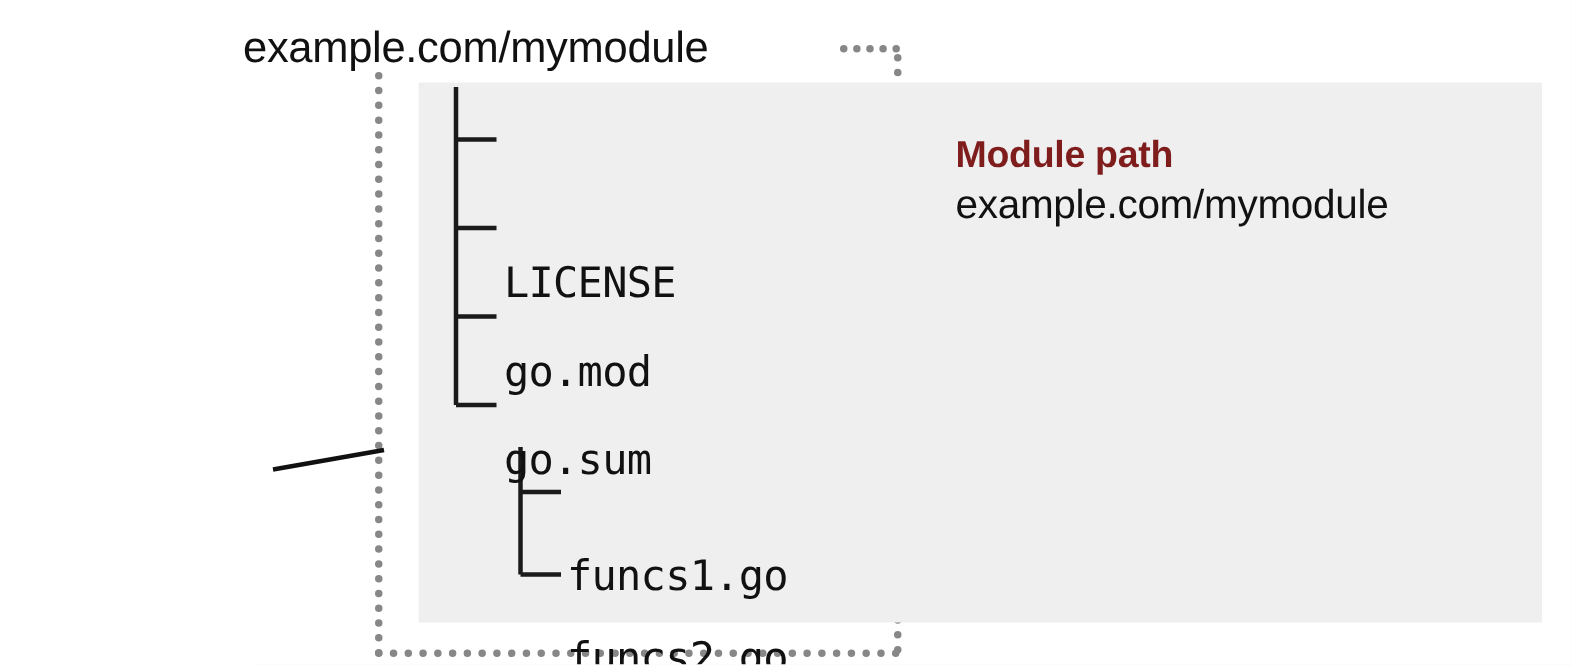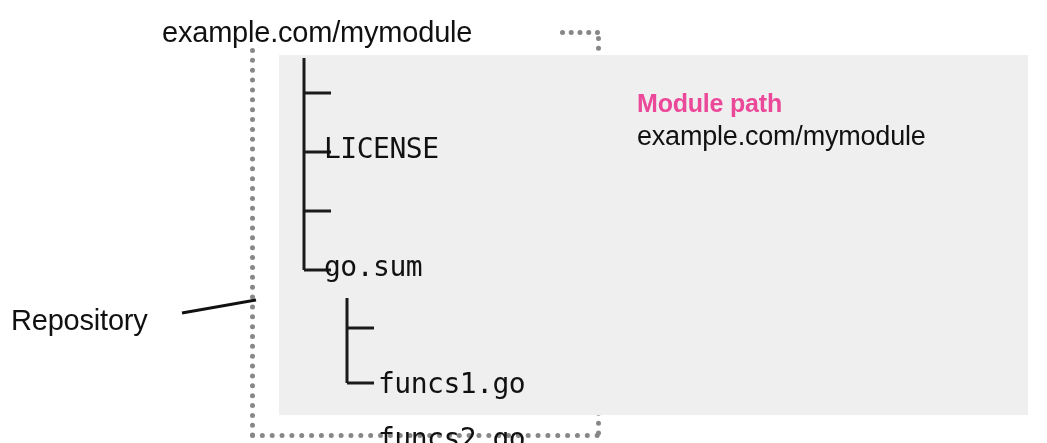--- a/index.html
+++ b/index.html
@@ -106,21 +106,21 @@
   }
   .tree-entry {
     position: absolute;
     font-family: "DejaVu Sans Mono", "Liberation Mono", monospace;
     font-size: 28px;
     line-height: 32px;
     color: #111111;
     white-space: nowrap;
     letter-spacing: -0.5px;
   }
-  .lvl1 { left: 45px; }
+  .lvl1 { left: 57px; margin-top: 40px; }
   .lvl2 { left: 99px; }
 
   .e-license  { top: 78px;  }
   .e-gomod    { top: 137px; }
   .e-gosum    { top: 196px; text-align: center; }
   .e-package1 { top: 255px; }
   .e-funcs1   { top: 313px; }
   .e-funcs2   { top: 368px; }
 
   
@@ -137,21 +137,21 @@
   .annot {
     position: absolute;
     left: 637px;
     top: 88px;
     width: 380px;
   }
   .annot-title {
     font-size: 25px;
     line-height: 31px;
     font-weight: bold;
-    color: #ec4899;
+    color: #7f1d1d;
     letter-spacing: -0.2px;
     white-space: nowrap;
   }
   .annot-value {
     font-size: 27px;
     line-height: 34px;
     color: #111111;
     letter-spacing: -0.2px;
     white-space: nowrap;
   }
@@ -163,21 +163,20 @@
 
   <div class="module-caption">example.com/mymodule</div>
 
   <div class="repo-dotted-topright"></div>
   <div class="repo-dotted-right"></div>
   <div class="repo-dotted-left"></div>
   <div class="repo-dotted-bottom"></div>
 
   <div class="module-panel"></div>
 
-  <div class="repo-label">Repository</div>
   <svg class="repo-leader" viewBox="0 0 76 28" xmlns="http://www.w3.org/2000/svg">
     <line x1="0" y1="23" x2="74" y2="10" stroke="#111111" stroke-width="3"></line>
   </svg>
 
   <div class="tree">
     <svg class="tree-svg" viewBox="0 0 330 360" xmlns="http://www.w3.org/2000/svg">
 
       <line x1="25" y1="3" x2="25" y2="215" stroke="#1A1A1A" stroke-width="3"></line>
 
       <line x1="25" y1="38" x2="52" y2="38" stroke="#1A1A1A" stroke-width="3"></line>
@@ -185,20 +184,21 @@
       <line x1="25" y1="156" x2="52" y2="156" stroke="#1A1A1A" stroke-width="3"></line>
       <line x1="25" y1="215" x2="52" y2="215" stroke="#1A1A1A" stroke-width="3"></line>
 
       <line x1="68" y1="243" x2="68" y2="328" stroke="#1A1A1A" stroke-width="3"></line>
 
       <line x1="68" y1="273" x2="95" y2="273" stroke="#1A1A1A" stroke-width="3"></line>
       <line x1="68" y1="328" x2="95" y2="328" stroke="#1A1A1A" stroke-width="3"></line>
     </svg>
 
     <div class="tree-entry lvl1 e-license">LICENSE</div>
+    <div class="tree-entry lvl1 e-gomod">go.mod</div>
     <div class="tree-entry lvl1 e-gosum">go.sum</div>
     <div class="tree-entry lvl2 e-funcs1">funcs1.go</div>
     <div class="tree-entry lvl2 e-funcs2">funcs2.go</div>
   </div>
 
   <div class="annot">
     <div class="annot-title">Module path</div>
     <div class="annot-value">example.com/mymodule</div>
   </div>
 

